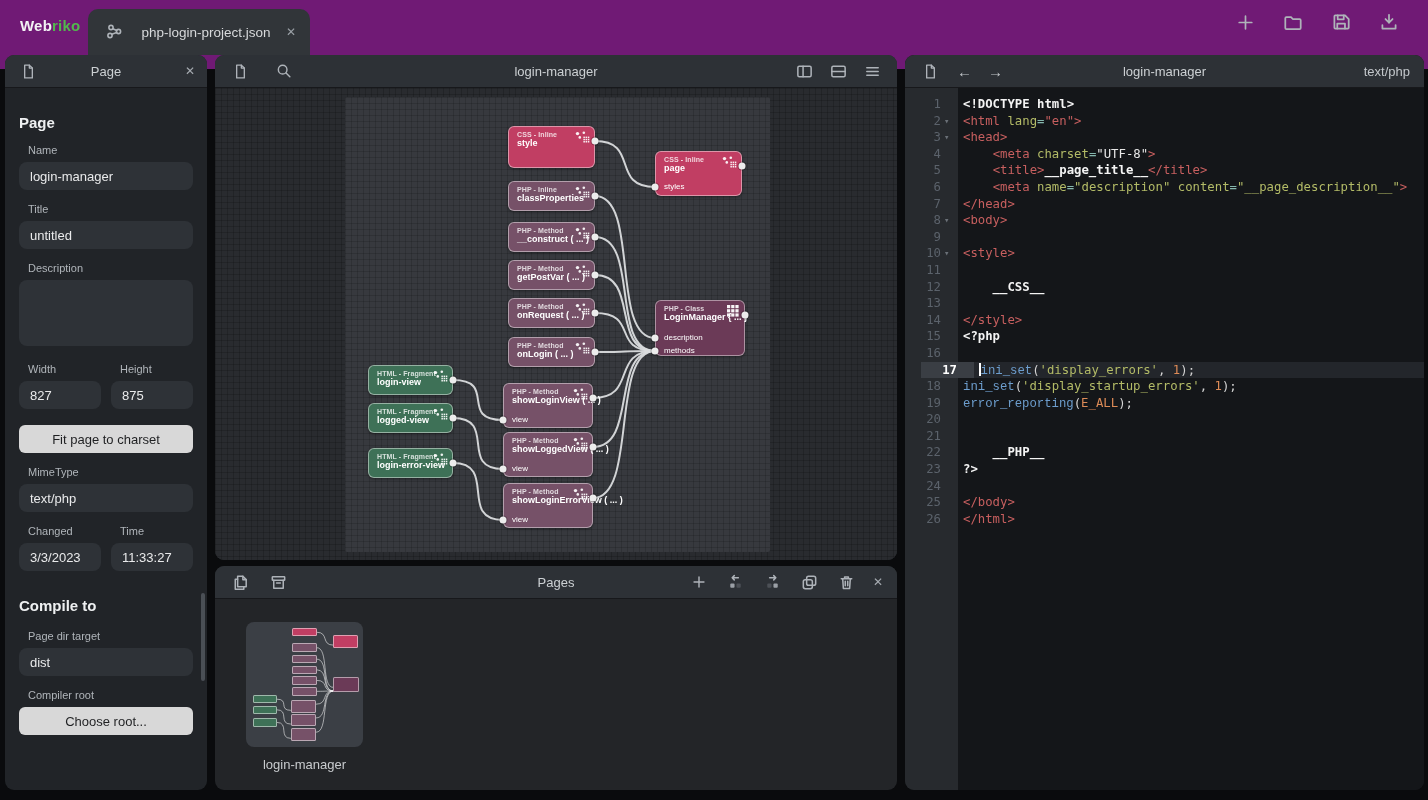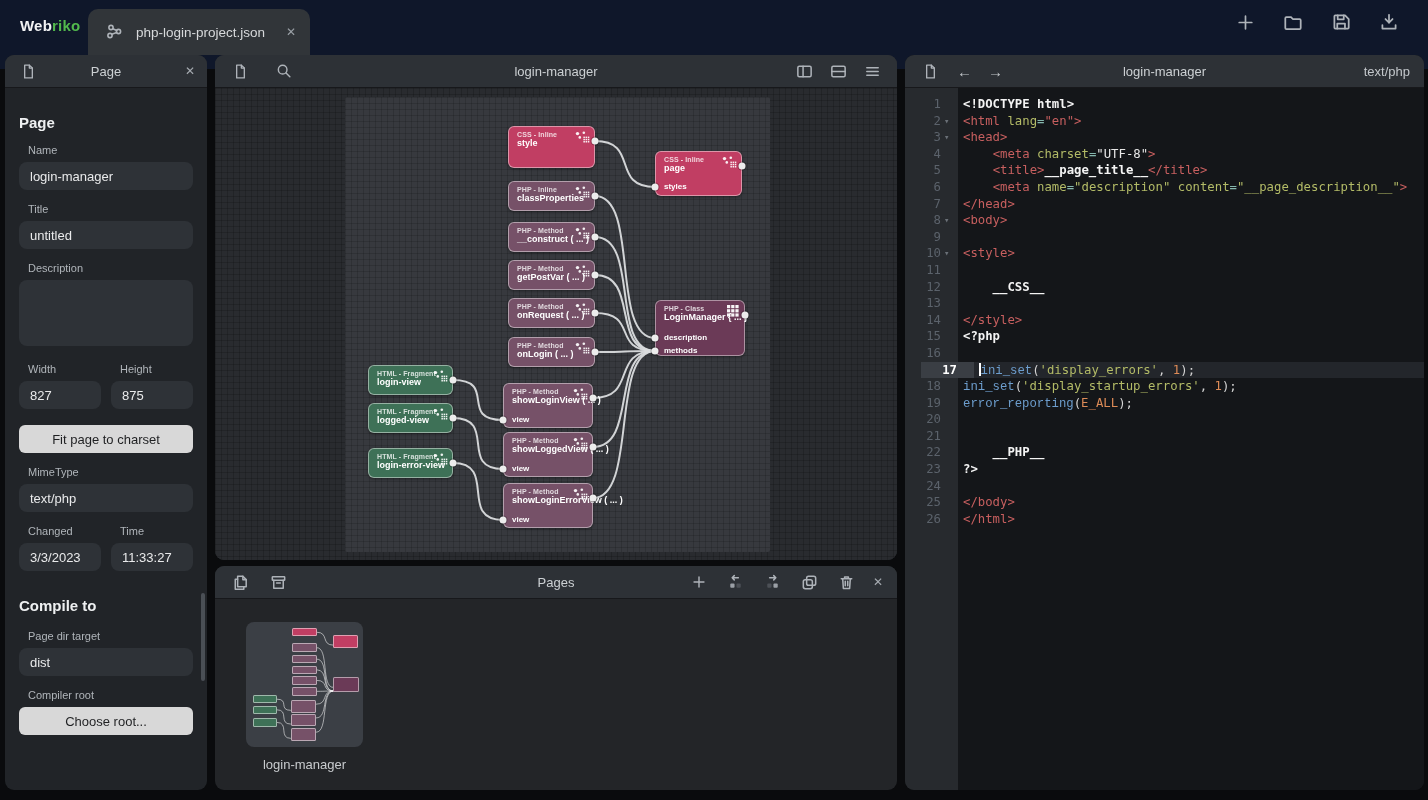--- a/index.html
+++ b/index.html
@@ -1,25 +1,25 @@
 <!DOCTYPE html>
 <html><head>
 <meta charset="utf-8">
 <style>
   * { margin:0; padding:0; box-sizing:border-box; }
   html,body { width:1428px; height:800px; background:#0a0b0d; font-family:"Liberation Sans", sans-serif; overflow:hidden; }
   .window { position:relative; width:1428px; height:800px; }
 
   
-  .topbar { position:absolute; left:0; top:0; width:1428px; height:69px; background:#0f172a; }
+  .topbar { position:absolute; left:0; top:0; width:1428px; height:69px; background:#701a75; }
   .logo { position:absolute; left:20px; top:17px; font-size:15px; font-weight:700; letter-spacing:.2px; }
   .logo .w { color:#f2f3f4; }
   .logo .r { color:#52b84d; }
   .tab { position:absolute; left:88px; top:9px; height:46px; width:222px; background:#313539; border-radius:10px 10px 0 0; display:flex; align-items:center; gap:10px; padding:0 14px 0 16px; }
-  .tab-label { color:#d7d9db; font-size:13.5px; flex:1; }
+  .tab-label { color:#d7d9db; font-size:13.5px; flex:1;text-align:center; }
   .tab-close { color:#9aa0a6; font-size:12px; cursor:pointer; }
   .topbar-actions { position:absolute; right:28px; top:11px; display:flex; gap:26px; align-items:center; }
   .icon-btn { width:22px; height:22px; display:flex; align-items:center; justify-content:center; }
   .icon-btn svg, .phead svg, .ghead svg, .chead svg { stroke:#aeb3b9; stroke-width:1.6; fill:none; stroke-linecap:round; stroke-linejoin:round; }
 
   
   .panel { position:absolute; border-radius:9px; overflow:hidden; }
   .phead, .ghead, .chead { position:absolute; left:0; top:0; right:0; height:33px; background:#2d3136; display:flex; align-items:center; border-bottom:1px solid #17181b; }
 
   
@@ -47,21 +47,21 @@
     background-image:linear-gradient(rgba(0,0,0,.16) 1px, transparent 1px),linear-gradient(90deg, rgba(0,0,0,.16) 1px, transparent 1px);
     background-size:6px 6px; }
   .page-rect { position:absolute; left:130px; top:9px; width:425px; height:455px; background:#37393e;
     background-image:linear-gradient(rgba(0,0,0,.14) 1px, transparent 1px),linear-gradient(90deg, rgba(0,0,0,.14) 1px, transparent 1px);
     background-size:6px 6px; border-radius:2px; }
   .edge-layer { position:absolute; left:0; top:0; width:682px; height:472px; z-index:1; }
   .edge-layer path { fill:none; stroke:#dadcde; stroke-width:2; opacity:.95; }
   .gnode { position:absolute; z-index:2; border-radius:6px; border:1px solid rgba(255,255,255,.45); box-shadow:0 1px 3px rgba(0,0,0,.4); }
   .ntype { margin:4px 8px 0; font-size:7px; color:rgba(255,255,255,.78); font-weight:600; letter-spacing:.1px; }
   .ntitle { margin:0 8px; font-size:9px; color:#fff; font-weight:700; white-space:nowrap; }
-  .nin { position:absolute; left:8px; font-size:8px; color:#fff; font-weight:700; }
+  .nin { position:absolute; left:8px; font-size:8px; color:#fff; font-weight:400; }
   .nicon { position:absolute; right:4px; top:3px; }
   .gport { position:absolute; z-index:3; width:7px; height:7px; background:#ececec; border-radius:50%; transform:translate(-50%,-50%); box-shadow:0 0 0 1px rgba(0,0,0,.25); }
 
   
   .pages-panel { left:215px; top:566px; width:682px; height:224px; background:#232528; }
   .pages-head { padding:0 14px; gap:16px; }
   .pages-title { position:absolute; left:0; right:0; text-align:center; color:#ccd0d3; font-size:13px; pointer-events:none; }
   .pages-right { margin-left:auto; display:flex; gap:15px; align-items:center; }
   .pages-close { color:#a6abb1; font-size:12px; }
   .pbody { position:absolute; top:33px; left:0; right:0; bottom:0; }

